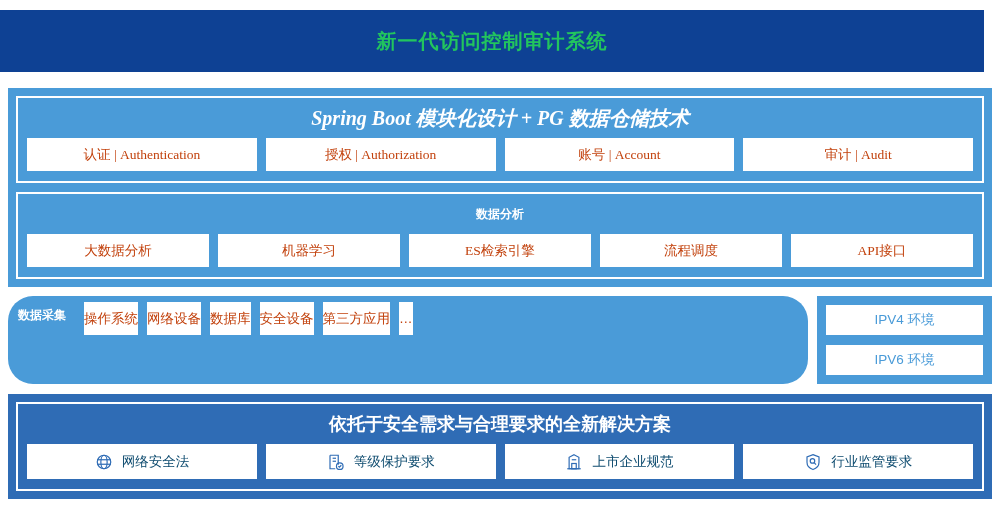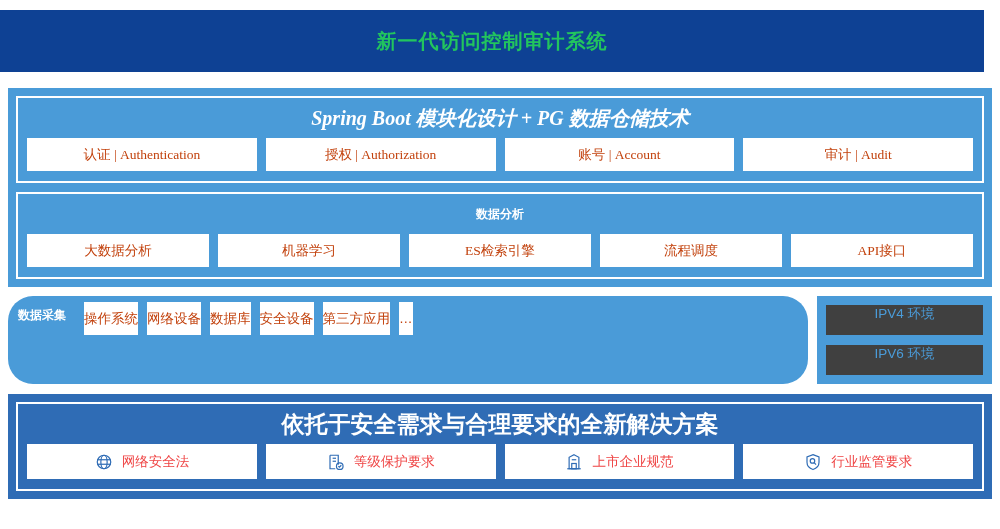--- a/index.html
+++ b/index.html
@@ -116,26 +116,26 @@
     background: #4a9bd8;
     padding: 9px;
     box-sizing: border-box;
     display: flex;
     flex-direction: column;
     justify-content: center;
     gap: 10px;
   }
 
   .side-chip {
-    background: #404040;
+    background: #ffffff;
     color: #4a9bd8;
     font-size: 13.5px;
     height: 30px;
     display: flex;
-    align-items: flex-start;
+    align-items: center;
     justify-content: center;
     box-sizing: border-box;
   }
 
   
   .compliance-section {
     margin: 10px 8px 0 8px;
     background: #2f6cb5;
     padding: 8px;
     box-sizing: border-box;
@@ -146,27 +146,27 @@
     box-sizing: border-box;
     padding: 7px 9px 10px 9px;
     display: flex;
     flex-direction: column;
     gap: 7px;
   }
 
   .compliance-title {
     text-align: center;
     color: #ffffff;
-    font-size: 23px;
+    font-size: 18px;
     font-weight: bold;
     line-height: 26px;
   }
 
   .chip.with-icon {
-    color: #ef4444;
+    color: #0c4a6e;
     gap: 9px;
     height: 35px;
     align-items: center;
   }
 
   .chip .ico {
     display: inline-flex;
     align-items: center;
     justify-content: center;
     width: 18px;

